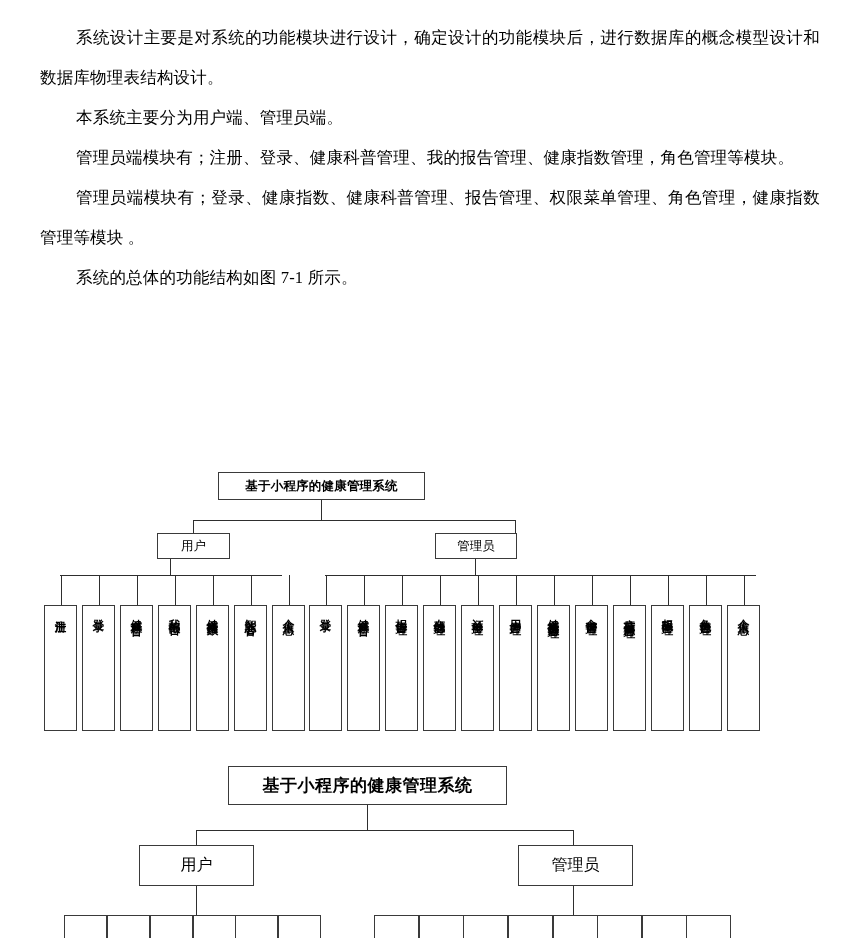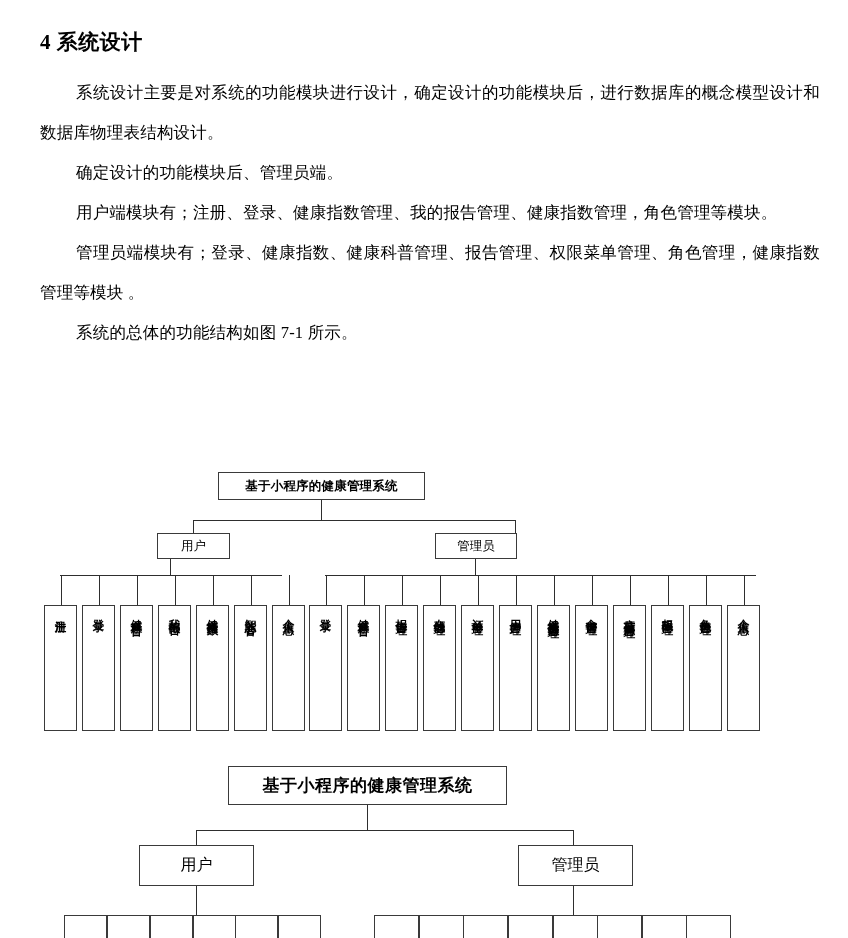--- a/index.html
+++ b/index.html
@@ -113,24 +113,23 @@
   }
   .ln.h { height: 1px; }
   .ln.v { width: 1px; }
 </style>
 </head>
 <body>
 
 <div class="page">
 
   <div class="text-area">
-    <h1 class="doc-h1">4 系统设计</h1>
     <p class="doc-p first">系统设计主要是对系统的功能模块进行设计，确定设计的功能模块后，进行数据库的概念模型设计和数据库物理表结构设计。</p>
-    <p class="doc-p">确定设计的功能模块后、管理员端。</p>
-    <p class="doc-p">用户端模块有；注册、登录、健康指数管理、我的报告管理、健康指数管理，角色管理等模块。</p>
+    <p class="doc-p">本系统主要分为用户端、管理员端。</p>
+    <p class="doc-p">管理员端模块有；注册、登录、健康科普管理、我的报告管理、健康指数管理，角色管理等模块。</p>
     <p class="doc-p">管理员端模块有；登录、健康指数、健康科普管理、报告管理、权限菜单管理、角色管理，健康指数管理等模块 。</p>
     <p class="doc-p">系统的总体的功能结构如图 7-1 所示。</p>
   </div>
 
   <div class="diagram" id="diagram-top" style="top:0; left:0; width:848px; height:740px;">
 
     <div class="node root1" style="left:218px; top:472px; width:207px; height:28px;">基于小程序的健康管理系统</div>
 
     <div class="ln v" style="left:321px; top:500px; width:1px; height:20px;"></div>
 

